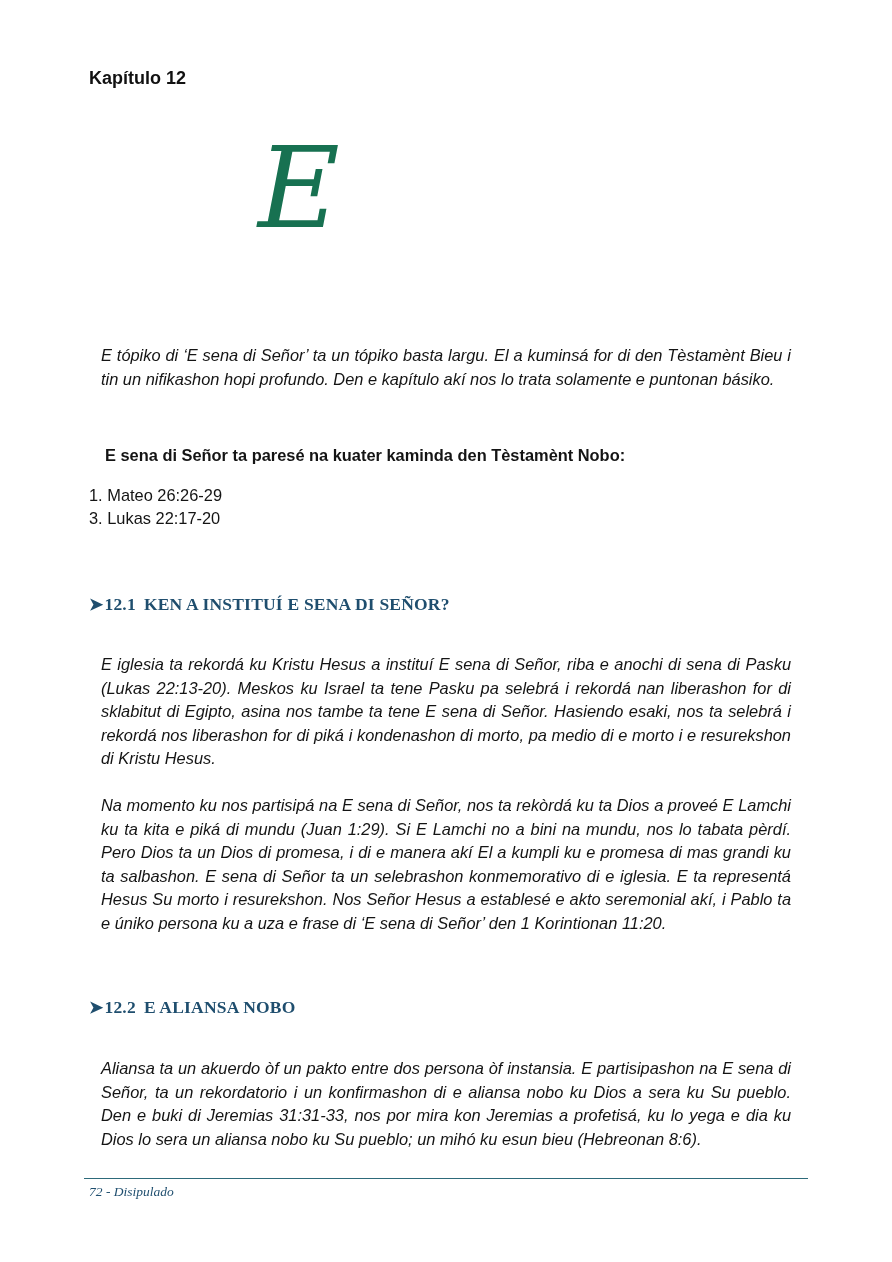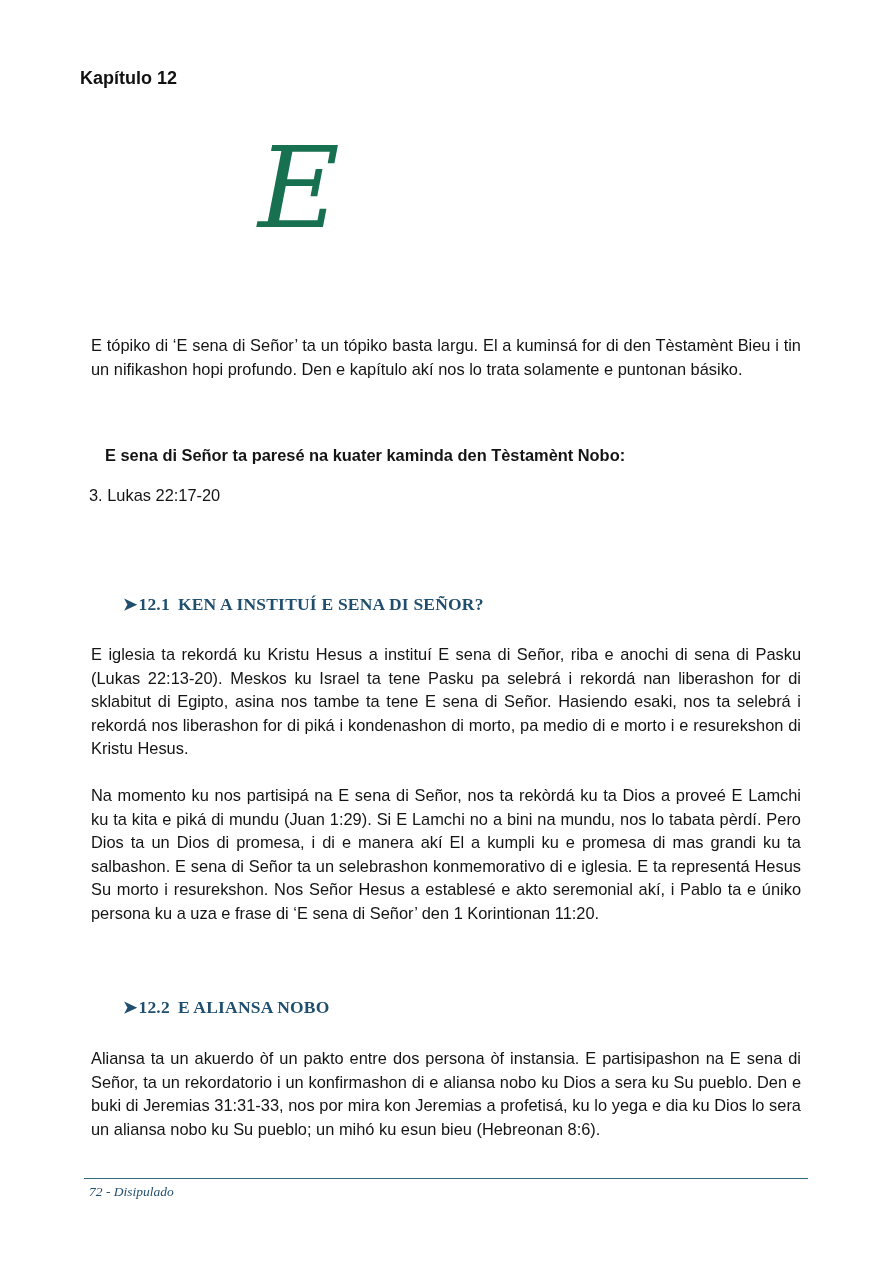--- a/index.html
+++ b/index.html
@@ -1,21 +1,21 @@
 <!DOCTYPE html>
 <html><head>
   <meta charset="utf-8">
   <style>
     html, body { margin: 0; padding: 0; background: #ffffff; }
     body {
       width: 892px; height: 1262px; position: relative; overflow: hidden;
       font-family: "Liberation Sans", sans-serif; color: #111111;
     }
     .chapter-label {
-      position: absolute; left: 80px; top: 68px;
+      position: absolute; left: 89px; top: 68px;
       font-weight: bold; font-size: 18px; letter-spacing: 0;
     }
     .title-block {
       position: absolute; left: 258px; top: 150px; width: 400px; height: 110px;
       color: #177151;
     }
     .title-initial {
       position: absolute; left: 0; top: -18px;
       font-family: "DejaVu Serif", serif; font-style: italic;
       font-size: 112px; font-weight: normal; line-height: 1;
@@ -25,31 +25,30 @@
       position: absolute; left: 90px; top: 44px;
       font-family: "Liberation Sans", sans-serif; font-size: 34px;
       letter-spacing: 0.5px; color: #177151;
     }
     .title-rest .cap { font-size: 42px; }
     .page-body {
       position: absolute; left: 89px; width: 714px;
       font-family: "Liberation Sans", sans-serif;
       font-size: 16.4px; line-height: 23.5px; color: #141414;
     }
-    .para { text-align: justify; text-align-last: left; margin: 2px; }
+    .para { text-align: justify; text-align-last: left; margin: 12px; font-style: italic; }
     .intro { top: 332px; }
     .list-block { top: 428px; }
     .list-heading { font-weight: bold; margin: 16px; }
     .list-item { margin: 0; }
     .section-heading {
       position: absolute; left: 89px;
       font-family: "Liberation Serif", serif; font-weight: bold;
       font-size: 17.5px; color: #1f4e6e; letter-spacing: 0.2px;
       text-transform: uppercase;
-      margin-left: 34px;
     }
     .section-heading .arrow { font-size: 17px; margin-right: 1px; }
     .section-heading .num { margin-right: 8px; }
     .h1 { top: 594px; }
     .p1 { top: 641px; }
     .p2 { top: 782px; }
     .h2 { top: 997px; text-align: center; }
     .p3 { top: 1045px; }
     .footer-rule {
       position: absolute; left: 84px; top: 1178px; width: 724px; height: 0;
@@ -69,20 +68,21 @@
 <div class="title-block">
   <span class="title-initial">E</span>
 </div>
 
 <div class="page-body intro">
   <p class="para">E tópiko di ‘E sena di Señor’ ta un tópiko basta largu. El a kuminsá for di den Tèstamènt Bieu i tin un nifikashon hopi profundo. Den e kapítulo akí nos lo trata solamente e puntonan básiko.</p>
 </div>
 
 <div class="page-body list-block">
   <p class="list-heading">E sena di Señor ta paresé na kuater kaminda den Tèstamènt Nobo:</p>
+  <p class="list-item">1. Mateo 26:26-29</p>
   <p class="list-item">3. Lukas 22:17-20</p>
 </div>
 
 <div class="section-heading h1">
   <span class="arrow">➤</span><span class="num">12.1</span><span>Ken a instituí E sena di Señor?</span>
 </div>
 
 <div class="page-body p1">
   <p class="para">E iglesia ta rekordá ku Kristu Hesus a instituí E sena di Señor, riba e anochi di sena di Pasku (Lukas 22:13-20). Meskos ku Israel ta tene Pasku pa selebrá i rekordá nan liberashon for di sklabitut di Egipto, asina nos tambe ta tene E sena di Señor. Hasiendo esaki, nos ta selebrá i rekordá nos liberashon for di piká i kondenashon di morto, pa medio di e morto i e resurekshon di Kristu Hesus.</p>
 </div>

